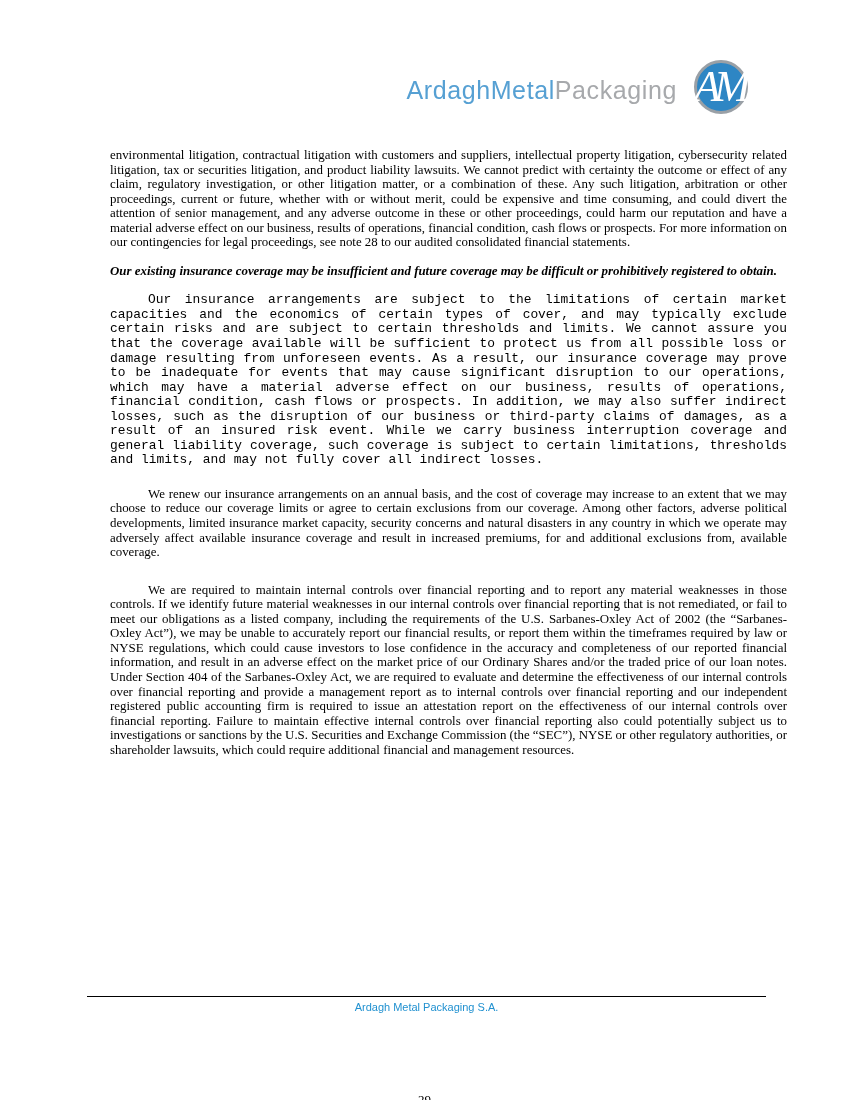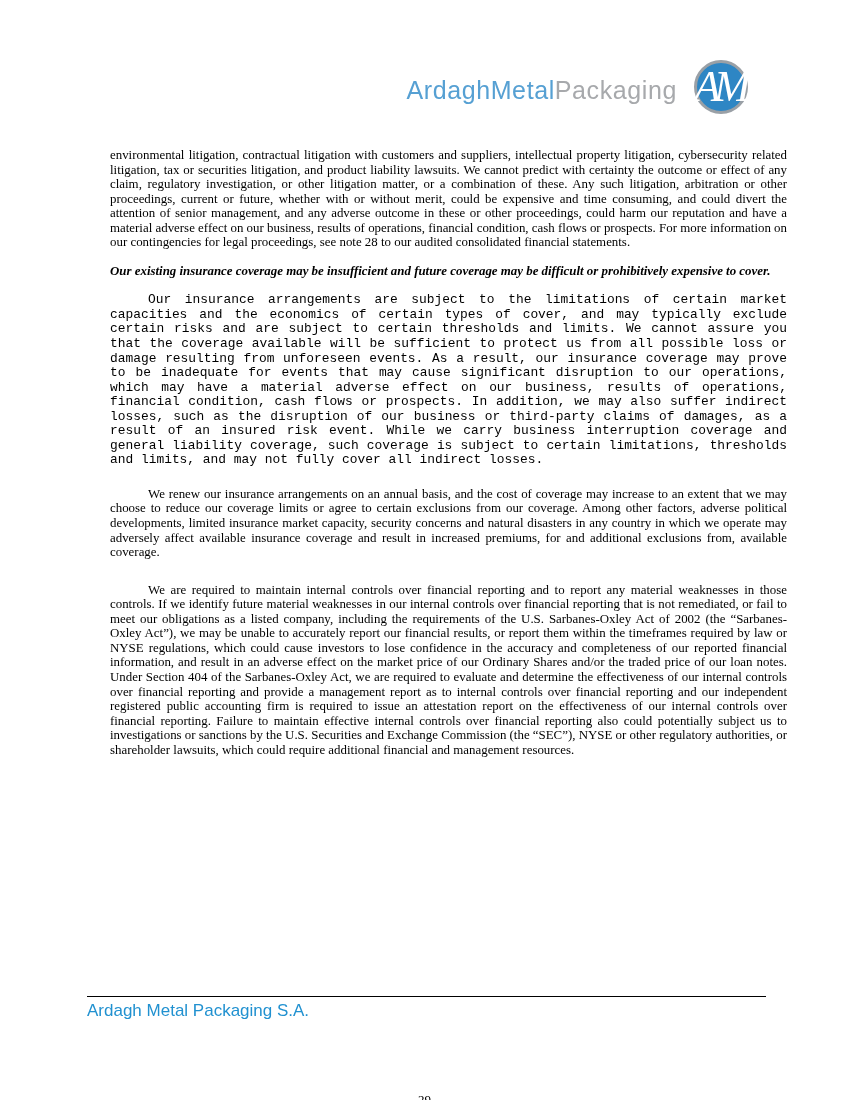--- a/index.html
+++ b/index.html
@@ -57,23 +57,23 @@
   .mb15{margin-bottom:15px;}
   .mb19{margin-bottom:19px;font-family:Liberation Mono, monospace;}
   .mb23{margin-bottom:23px;font-family:Liberation Serif, serif;}
   
   .footer-rule{
     position:absolute;left:87px;top:996px;width:679px;
     border:none;border-top:1.5px solid #000;margin:0;
   }
   .footer-company{
     position:absolute;left:87px;top:1001px;width:679px;
-    text-align:left;
+    text-align:center;
     font-family:"Liberation Sans",sans-serif;
-    font-size:17px;
+    font-size:11px;
     color:var(--footer-blue);
   }
   .page-number{
     position:absolute;left:0;top:1092px;width:849px;
     text-align:center;
     font-size:13px;
     color:var(--body-text);
   }
 </style>
 </head>
@@ -88,21 +88,21 @@
     <div class="logo-badge">
       <svg width="58" height="58" viewBox="0 0 58 58" xmlns="http://www.w3.org/2000/svg">
         <circle cx="29" cy="30" r="25.5" fill="#2e86c4" stroke="#9aa0a6" stroke-width="3"></circle>
         <text x="2" y="44" font-family="'Liberation Serif',serif" font-style="italic" font-size="44" fill="#ffffff" letter-spacing="-7">AMP</text>
       </svg>
     </div>
   </div>
 
   <div class="content">
     <p class="para no-indent mb14">environmental litigation, contractual litigation with customers and suppliers, intellectual property litigation, cybersecurity related litigation, tax or securities litigation, and product liability lawsuits. We cannot predict with certainty the outcome or effect of any claim, regulatory investigation, or other litigation matter, or a combination of these. Any such litigation, arbitration or other proceedings, current or future, whether with or without merit, could be expensive and time consuming, and could divert the attention of senior management, and any adverse outcome in these or other proceedings, could harm our reputation and have a material adverse effect on our business, results of operations, financial condition, cash flows or prospects. For more information on our contingencies for legal proceedings, see note 28 to our audited consolidated financial statements.</p>
-    <h2 class="risk-heading mb15">Our existing insurance coverage may be insufficient and future coverage may be difficult or prohibitively expensive to cover.</h2>
+    <h2 class="risk-heading mb15">Our existing insurance coverage may be insufficient and future coverage may be difficult or prohibitively registered to obtain.</h2>
     <p class="para mb19">Our insurance arrangements are subject to the limitations of certain market capacities and the economics of certain types of cover, and may typically exclude certain risks and are subject to certain thresholds and limits. We cannot assure you that the coverage available will be sufficient to protect us from all possible loss or damage resulting from unforeseen events. As a result, our insurance coverage may prove to be inadequate for events that may cause significant disruption to our operations, which may have a material adverse effect on our business, results of operations, financial condition, cash flows or prospects. In addition, we may also suffer indirect losses, such as the disruption of our business or third-party claims of damages, as a result of an insured risk event. While we carry business interruption coverage and general liability coverage, such coverage is subject to certain limitations, thresholds and limits, and may not fully cover all indirect losses.</p>
     <p class="para mb23">We renew our insurance arrangements on an annual basis, and the cost of coverage may increase to an extent that we may choose to reduce our coverage limits or agree to certain exclusions from our coverage. Among other factors, adverse political developments, limited insurance market capacity, security concerns and natural disasters in any country in which we operate may adversely affect available insurance coverage and result in increased premiums, for and additional exclusions from, available coverage.</p>
     <p class="para">We are required to maintain internal controls over financial reporting and to report any material weaknesses in those controls. If we identify future material weaknesses in our internal controls over financial reporting that is not remediated, or fail to meet our obligations as a listed company, including the requirements of the U.S. Sarbanes-Oxley Act of 2002 (the “Sarbanes-Oxley Act”), we may be unable to accurately report our financial results, or report them within the timeframes required by law or NYSE regulations, which could cause investors to lose confidence in the accuracy and completeness of our reported financial information, and result in an adverse effect on the market price of our Ordinary Shares and/or the traded price of our loan notes. Under Section 404 of the Sarbanes-Oxley Act, we are required to evaluate and determine the effectiveness of our internal controls over financial reporting and provide a management report as to internal controls over financial reporting and our independent registered public accounting firm is required to issue an attestation report on the effectiveness of our internal controls over financial reporting. Failure to maintain effective internal controls over financial reporting also could potentially subject us to investigations or sanctions by the U.S. Securities and Exchange Commission (the “SEC”), NYSE or other regulatory authorities, or shareholder lawsuits, which could require additional financial and management resources.</p>
   </div>
 
   <hr class="footer-rule">
   <div class="footer-company">Ardagh Metal Packaging S.A.</div>
   <div class="page-number">29</div>
 
 </div>

